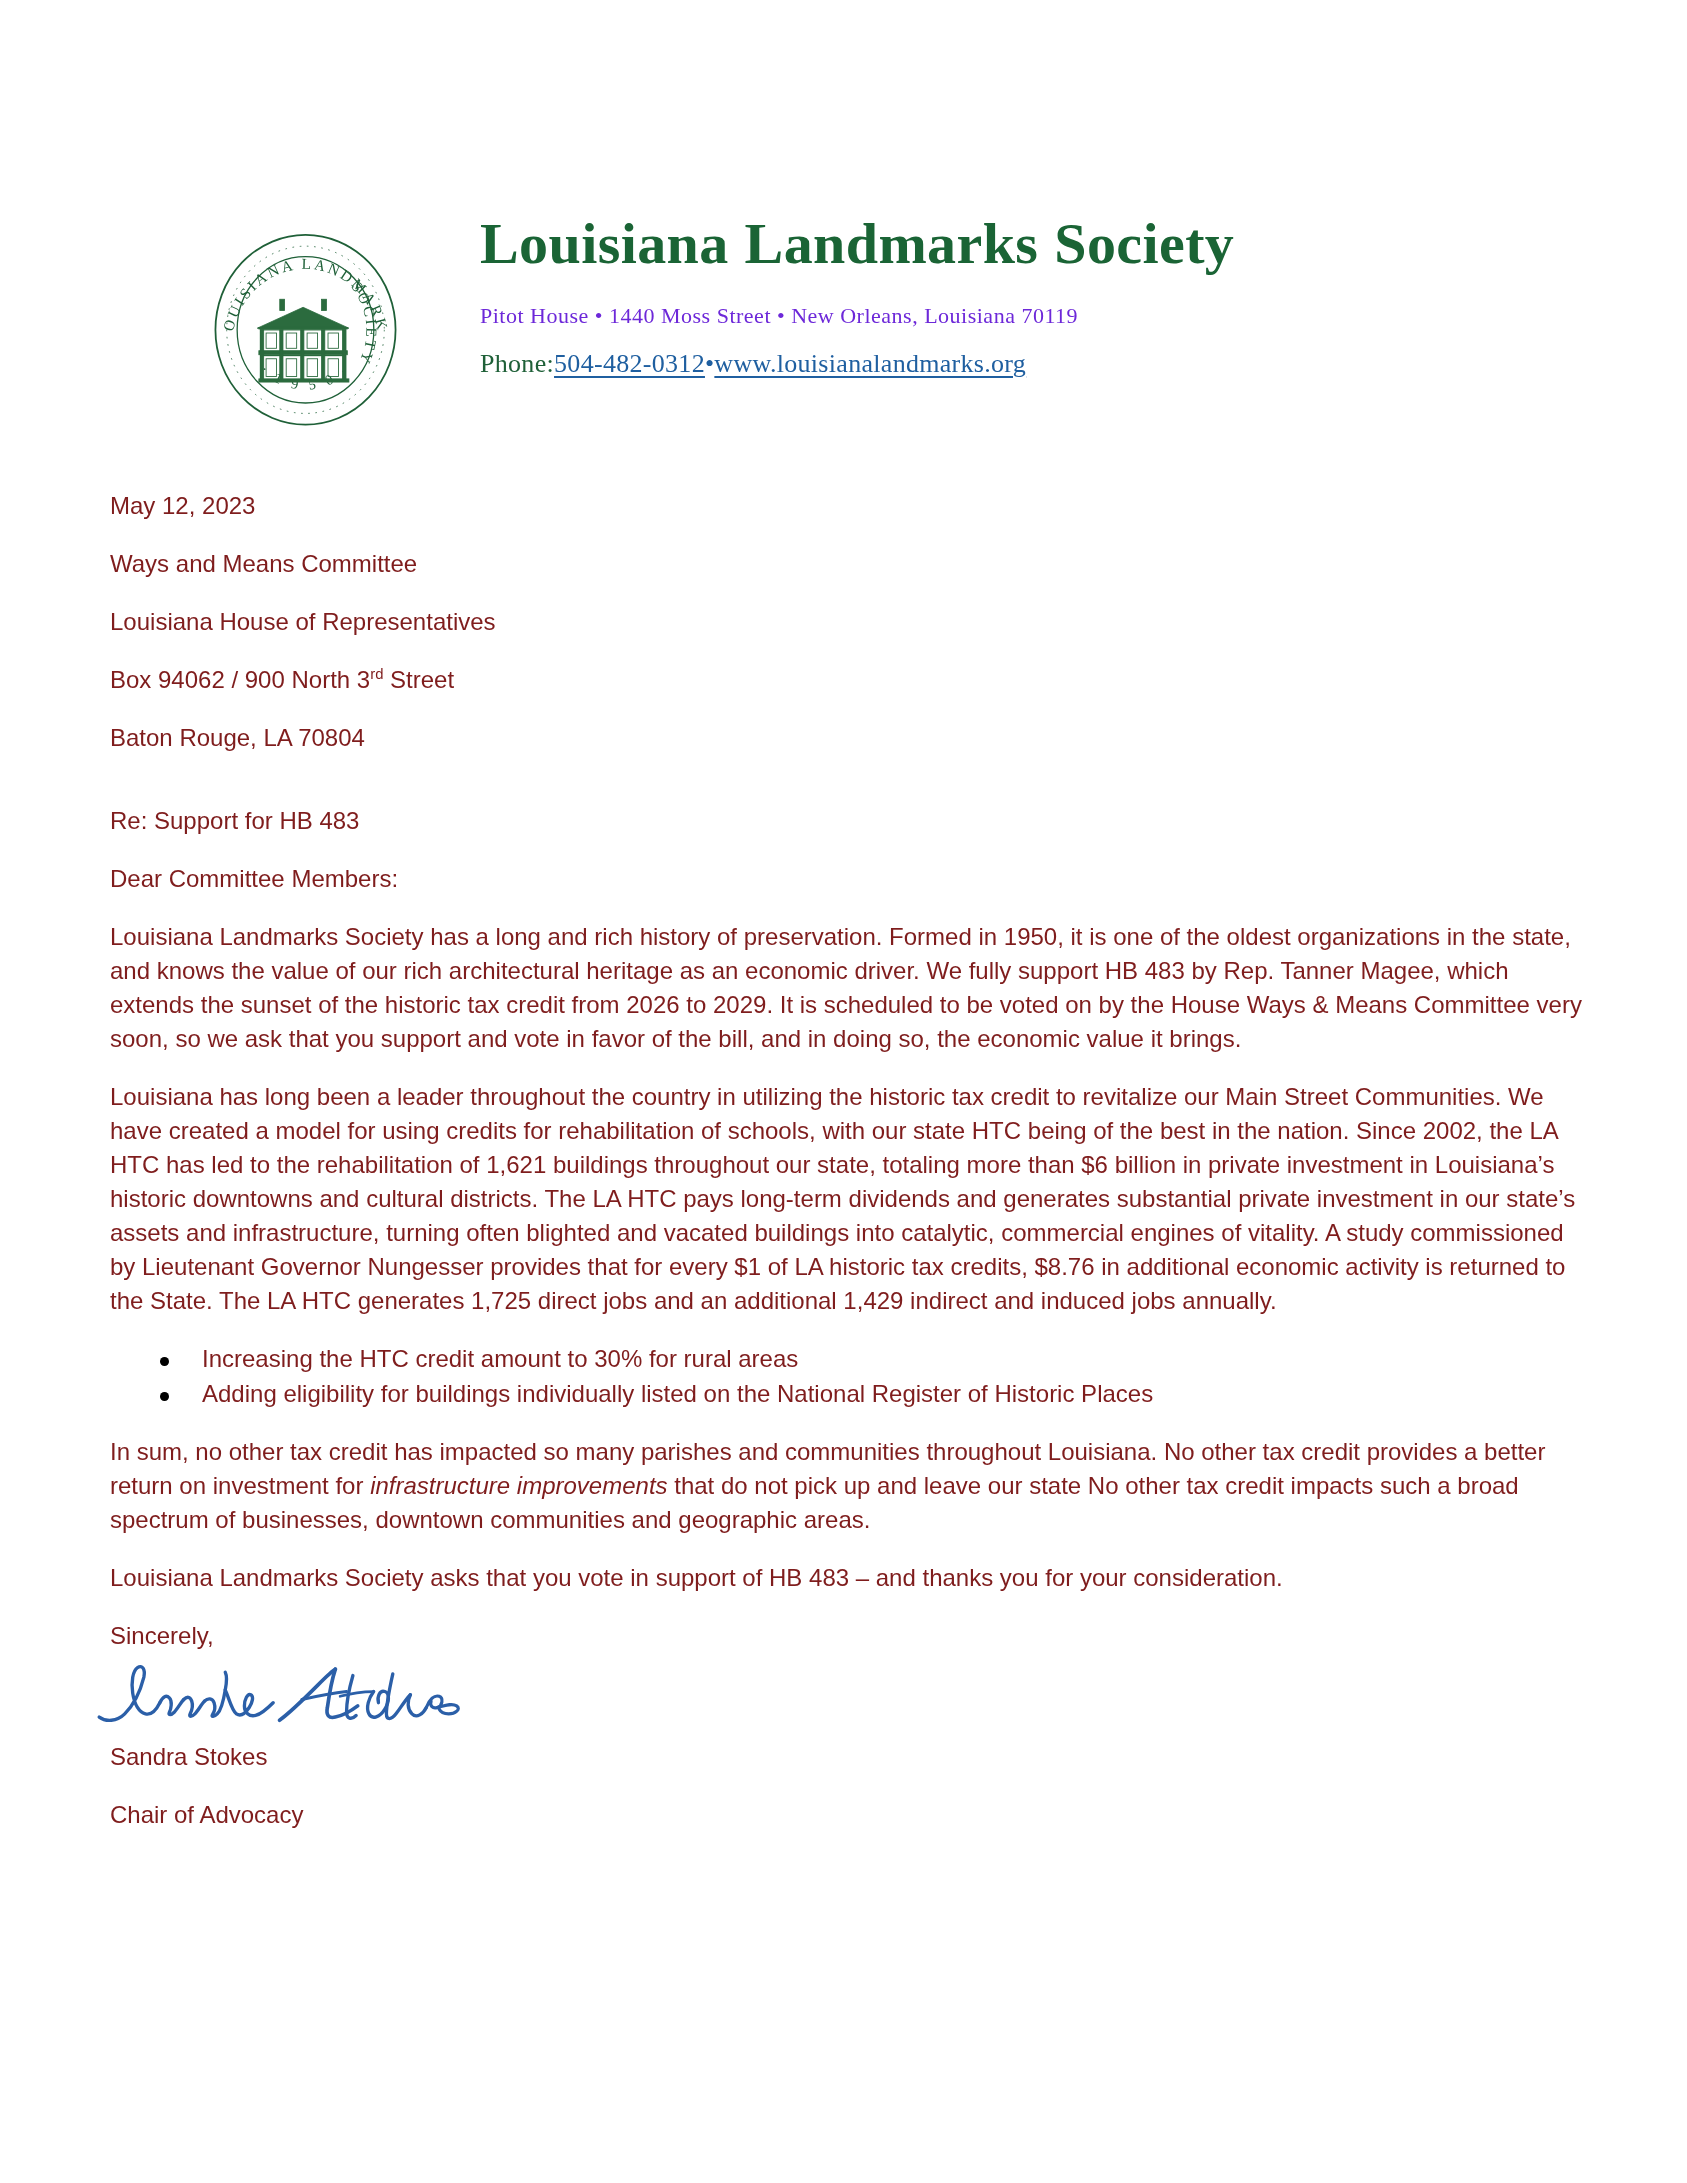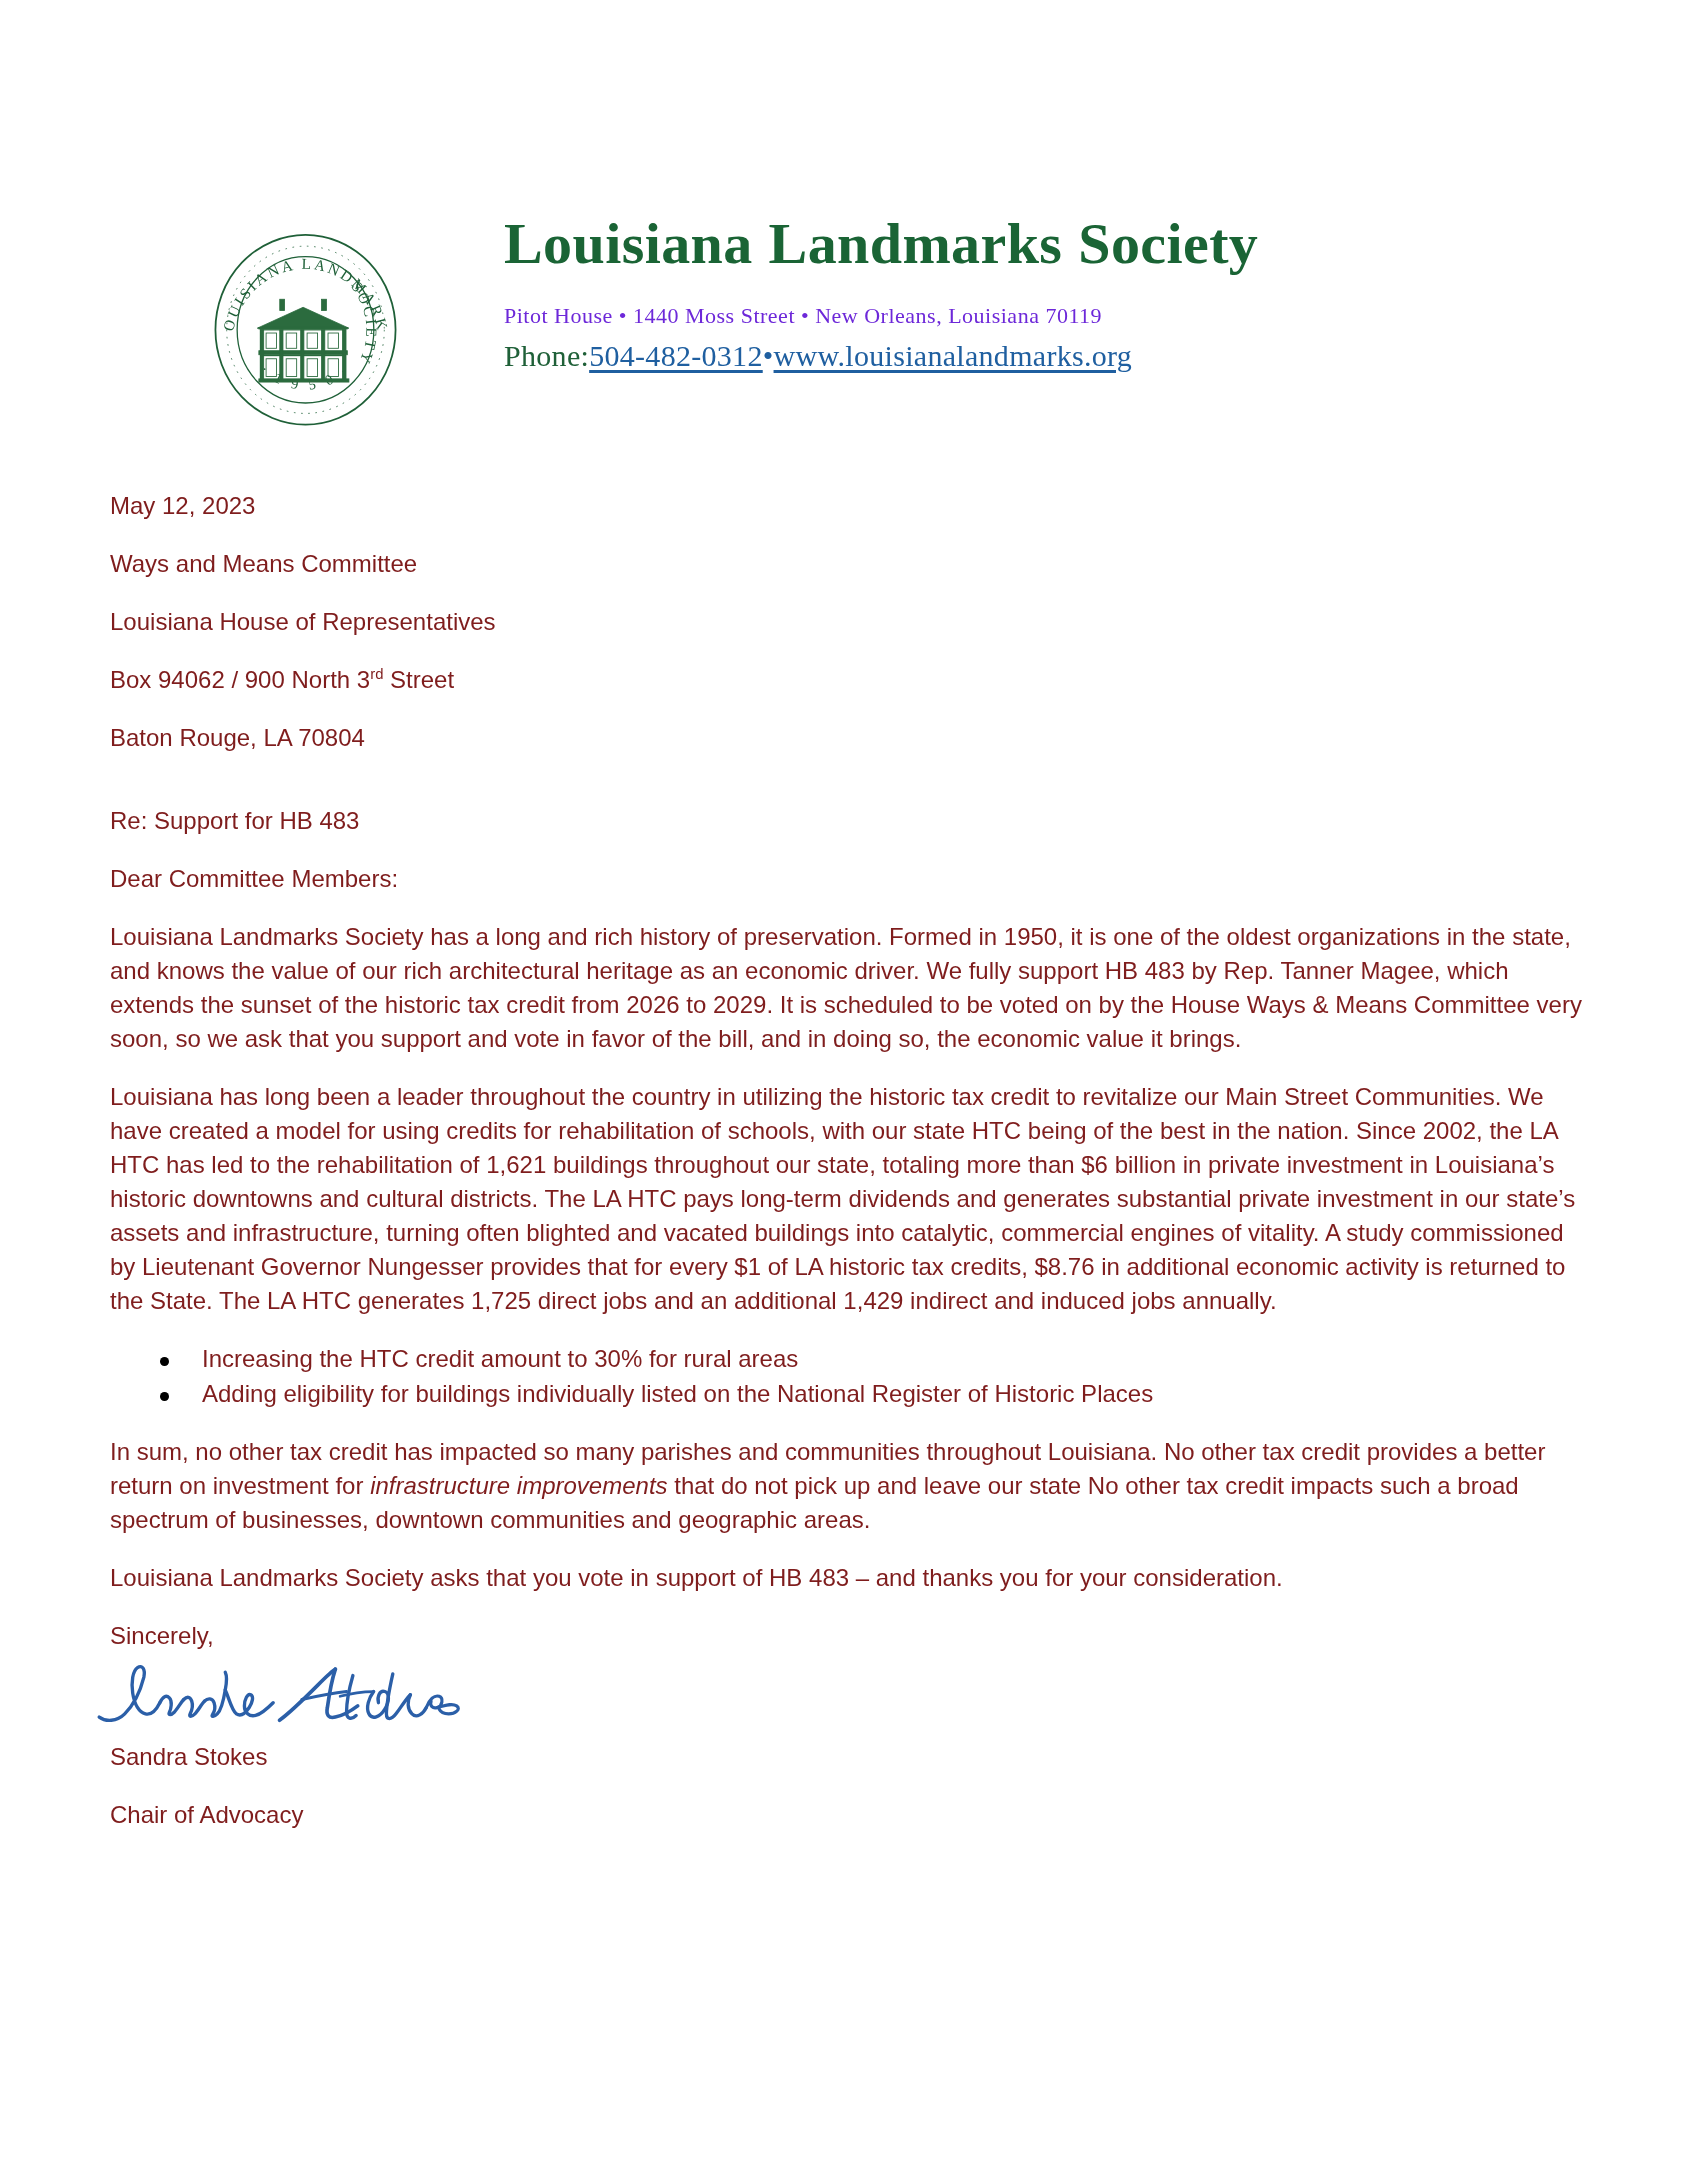--- a/index.html
+++ b/index.html
@@ -35,21 +35,21 @@
     position: absolute;
     left: 209px;
     top: 16px;
     width: 193px;
     height: 198px;
   }
   .seal svg { display: block; width: 100%; height: 100%; }
 
   .lh-text {
     position: absolute;
-    left: 504px;
+    left: 480px;
     top: 0;
     width: 1084px;
   }
 
   .org-title {
     font-family: "Liberation Serif", serif;
     font-weight: bold;
     font-size: 58px;
     line-height: 1.04;
     color: #1A6435;
@@ -62,23 +62,23 @@
     font-family: "Liberation Serif", serif;
     font-size: 22px;
     color: #6d28d9;
     margin-top: 29px;
     letter-spacing: 0.5px;
     white-space: nowrap;
   }
 
   .lh-line3 {
     font-family: "Liberation Serif", serif;
-    font-size: 30px;
+    font-size: 26px;
     color: #1F6038;
-    margin-top: 10px;
+    margin-top: 20px;
     letter-spacing: 0.3px;
     white-space: nowrap;
   }
   .lh-link {
     color: #1F5FA0;
     text-decoration: underline;
     text-underline-offset: 4px;
   }
 
   

